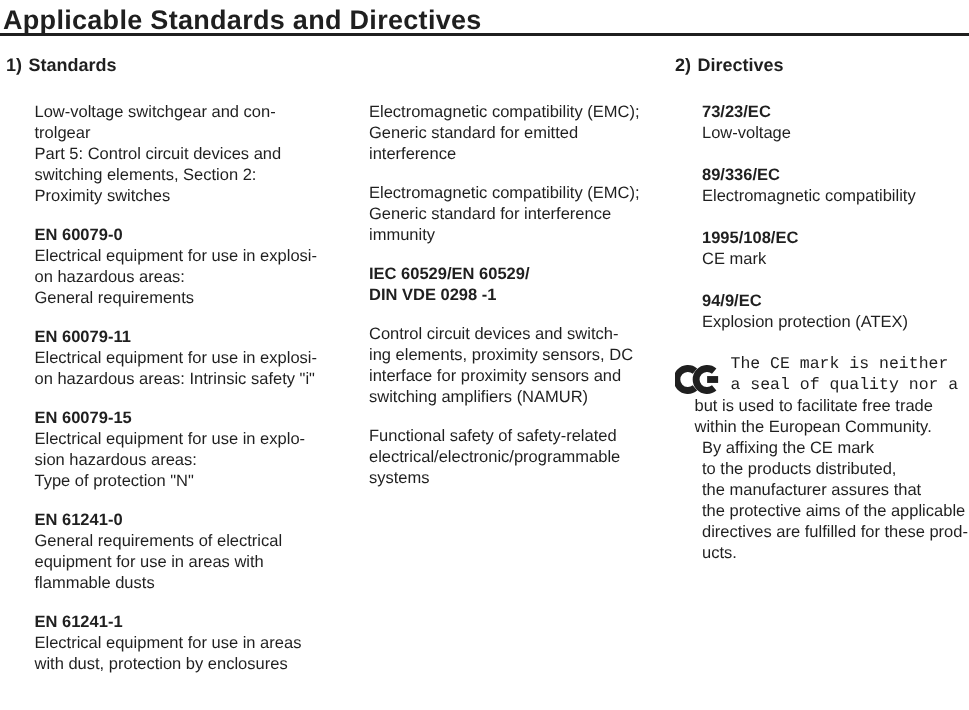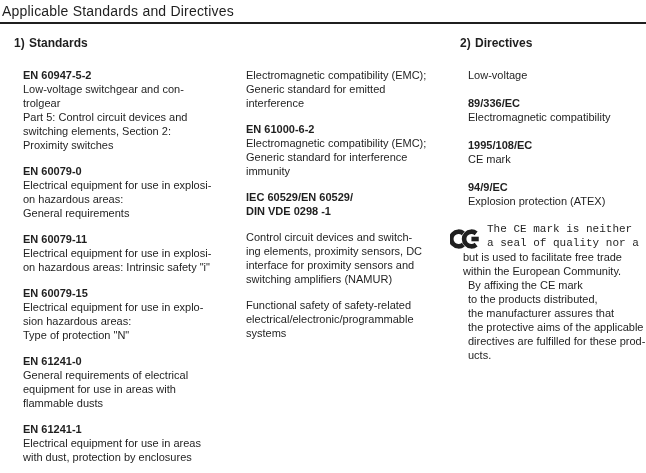--- a/index.html
+++ b/index.html
@@ -9,43 +9,43 @@
     height: 473px;
     background: #ffffff;
     color: #1f1f1f;
     font-family: "Liberation Sans", sans-serif;
     overflow: hidden;
   }
   .page-title {
     position: absolute;
     left: 2px;
     top: 3px;
-    font-size: 14px;
-    font-weight: normal;
+    font-size: 18px;
+    font-weight: bold;
     letter-spacing: 0.2px;
     white-space: pre;
   }
   .title-rule {
     position: absolute;
     left: 0;
     top: 22px;
     width: 646px;
     height: 2px;
     background: #1f1f1f;
   }
   .sec-heading {
     position: absolute;
     top: 36px;
     font-size: 12px;
     font-weight: bold;
     white-space: pre;
   }
   .sec-heading .sec-num { display: inline-block; width: 15px; }
-  #sec-standards { left: 14px; }
-  #sec-directives { left: 460px; }
+  #sec-standards { left: 4px; }
+  #sec-directives { left: 450px; }
   .col {
     position: absolute;
     top: 68px;
     font-size: 11px;
     line-height: 14px;
   }
   #col1 { left: 23px;  width: 205px; }
   #col2 { left: 246px; width: 200px; }
   #col3 { left: 450px; width: 196px; }
   .entry { margin-bottom: 12px; }
@@ -64,21 +64,20 @@
 
   <div class="page-title">Applicable Standards and Directives</div>
   <div class="title-rule"></div>
 
   <div class="sec-heading" id="sec-standards"><span class="sec-num">1)</span><span>Standards</span></div>
 
   <div class="sec-heading" id="sec-directives"><span class="sec-num">2)</span><span>Directives</span></div>
 
   <div class="col" id="col1">
     <div class="entry">
-      <div class="code">EN 60947-5-2</div>
       <div class="desc">Low-voltage switchgear and con-
 trolgear
 Part 5: Control circuit devices and
 switching elements, Section 2:
 Proximity switches</div>
     </div>
     <div class="entry">
       <div class="code">EN 60079-0</div>
       <div class="desc">Electrical equipment for use in explosi-
 on hazardous areas:
@@ -108,21 +107,20 @@
     </div>
   </div>
 
   <div class="col" id="col2">
     <div class="entry">
       <div class="desc">Electromagnetic compatibility (EMC);
 Generic standard for emitted
 interference</div>
     </div>
     <div class="entry">
-      <div class="code">EN 61000-6-2</div>
       <div class="desc">Electromagnetic compatibility (EMC);
 Generic standard for interference
 immunity</div>
     </div>
     <div class="entry">
       <div class="code">IEC 60529/EN 60529/
 DIN VDE 0298 -1</div>
     </div>
     <div class="entry">
       <div class="desc">Control circuit devices and switch-
@@ -132,20 +130,21 @@
     </div>
     <div class="entry">
       <div class="desc">Functional safety of safety-related
 electrical/electronic/programmable
 systems</div>
     </div>
   </div>
 
   <div class="col" id="col3">
     <div class="entry">
+      <div class="code">73/23/EC</div>
       <div class="desc">Low-voltage</div>
     </div>
     <div class="entry">
       <div class="code">89/336/EC</div>
       <div class="desc">Electromagnetic compatibility</div>
     </div>
     <div class="entry">
       <div class="code">1995/108/EC</div>
       <div class="desc">CE mark</div>
     </div>

